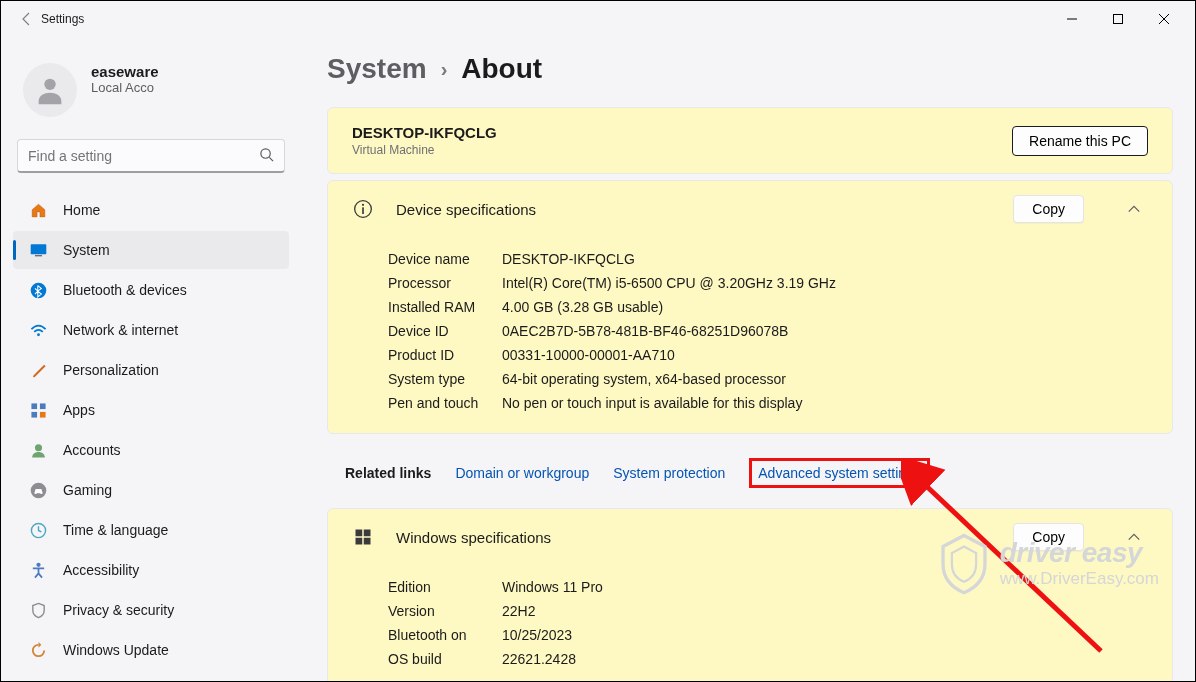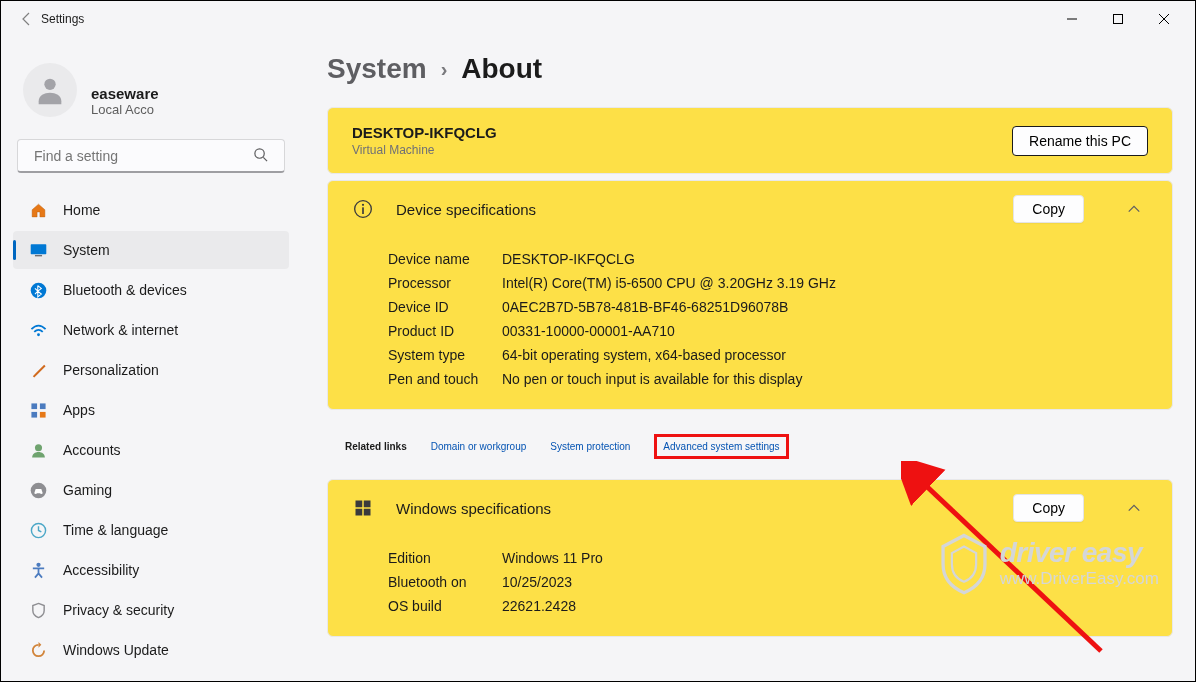--- a/index.html
+++ b/index.html
@@ -50,21 +50,21 @@
     height: calc(100% - 36px);
   }
   .sidebar {
     width: 300px;
     padding: 8px 10px 8px 10px;
     flex-shrink: 0;
   }
 
   .account {
     display: flex;
-    align-items: flex-end;
+    align-items: flex-start;
     gap: 14px;
     padding: 18px 12px 22px 12px;
   }
   .avatar {
     width: 54px; height: 54px;
     border-radius: 50%;
     background: #eaeaec;
     display: flex; align-items: center; justify-content: center;
   }
   .avatar svg { width: 34px; height: 34px; fill: #a3a3a8; }
@@ -77,21 +77,21 @@
 
   .search {
     margin: 0 6px 18px 6px;
     display: flex;
     align-items: center;
     border: 1px solid #d7d7d9;
     border-bottom: 2px solid #9e9ea2;
     border-radius: 4px;
     background: #fbfbfd;
     height: 34px;
-    padding: 0 16px;
+    padding: 0 10px;
   }
   .search input {
     flex: 1;
     border: none; outline: none;
     background: transparent;
     font-size: 14px;
     color: #5c5c5e;
   }
   .search .sicon { color: #5c5c5e; }
 
@@ -135,21 +135,21 @@
     color: #1b1b1b;
     margin-bottom: 22px;
     display: flex;
     align-items: center;
     gap: 14px;
   }
   .breadcrumb .p1 { color: #5e5e62; font-weight: 600; }
   .breadcrumb .chev { color: #7a7a7e; font-size: 20px; }
 
   .card {
-    background: #fde047;
+    background: #fef9c3;
     border: 1px solid #e8e8ea;
     border-radius: 6px;
     margin-bottom: 6px;
   }
 
   .device-header {
     display: flex;
     align-items: center;
     padding: 16px 24px;
   }
@@ -201,21 +201,21 @@
     padding: 4px 0;
     color: #1b1b1b;
   }
   .spec-row .k { width: 114px; }
   .spec-row .v { color: #1b1b1b; }
 
   .related {
     display: flex;
     align-items: center;
     padding: 18px 6px 20px 18px;
-    font-size: 10px;
+    font-size: 14px;
     gap: 24px;
   }
   .related .rl-label { font-weight: 600; color: #1b1b1b; }
   .related a { color: #0554b3; text-decoration: none; }
   .related .highlight {
     border: 3px solid #e11; padding: 4px 6px;
   }
 
   
   .arrow-annot {
@@ -445,20 +445,24 @@
       <div class="spec-table">
         <div class="spec-row">
             <span class="k">Device name</span>
             <span class="v">DESKTOP-IKFQCLG</span>
           </div>
         <div class="spec-row">
             <span class="k">Processor</span>
             <span class="v">Intel(R) Core(TM) i5-6500 CPU @ 3.20GHz   3.19 GHz</span>
           </div>
         <div class="spec-row">
+            <span class="k">Installed RAM</span>
+            <span class="v">4.00 GB (3.28 GB usable)</span>
+          </div>
+        <div class="spec-row">
             <span class="k">Device ID</span>
             <span class="v">0AEC2B7D-5B78-481B-BF46-68251D96078B</span>
           </div>
         <div class="spec-row">
             <span class="k">Product ID</span>
             <span class="v">00331-10000-00001-AA710</span>
           </div>
         <div class="spec-row">
             <span class="k">System type</span>
             <span class="v">64-bit operating system, x64-based processor</span>
@@ -492,20 +496,24 @@
         <span class="expand">
           <svg width="14" height="14" viewBox="0 0 16 16">
               <path d="M2 11 L8 5 L14 11" stroke="currentColor" stroke-width="1.4" fill="none"></path>
             </svg>
         </span>
       </div>
       <div class="spec-table">
         <div class="spec-row">
             <span class="k">Edition</span>
             <span class="v">Windows 11 Pro</span>
+          </div>
+        <div class="spec-row">
+            <span class="k">Version</span>
+            <span class="v">22H2</span>
           </div>
         <div class="spec-row">
             <span class="k">Bluetooth on</span>
             <span class="v">10/25/2023</span>
           </div>
         <div class="spec-row">
             <span class="k">OS build</span>
             <span class="v">22621.2428</span>
           </div>
       </div>

